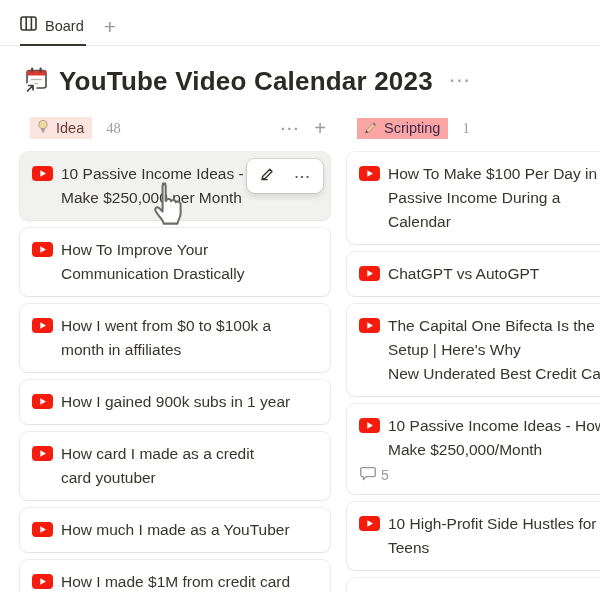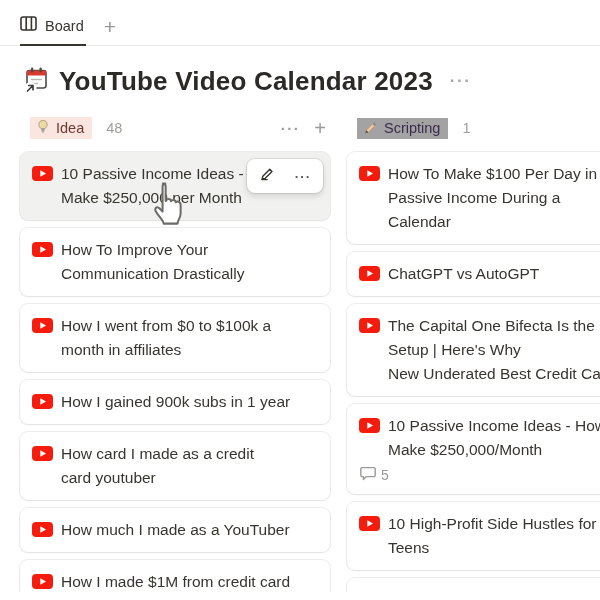--- a/index.html
+++ b/index.html
@@ -19,21 +19,21 @@
   
   .title-row { display:flex; align-items:center; gap:9px; margin:16px 0 0 22px; height:38px; }
   .page-title { font-size:26px; font-weight:700; letter-spacing:.2px; color:#2b2a27;text-align:center; }
   .title-menu { color:#a9a8a5; font-size:17px; letter-spacing:1.5px; margin-left:8px; font-weight:700; cursor:pointer; }
 
   
   .board { display:flex; gap:17px; padding-left:20px; margin-top:14px; align-items:flex-start; }
   .column { width:310px; flex:none; }
   .col-header { display:flex; align-items:center; height:28px; margin:0 4px 10px 10px; }
   .badge { display:inline-flex; align-items:center; gap:6px; padding:2px 8px 2px 6px; border-radius:0; font-size:14.5px; font-weight:500; cursor:pointer; }
-  .col-count { margin-left:14px; color:#9f9e9b; font-size:14.5px; }
+  .col-count { margin-left:14px; color:#9f9e9b; font-size:14.5px;font-family:Liberation Serif, serif; }
   .col-actions { margin-left:auto; display:flex; align-items:center; gap:14px; }
   .col-menu { color:#9b9a97; font-size:15px; letter-spacing:1.5px; font-weight:700; cursor:pointer; }
   .col-add { color:#9b9a97; font-size:20px; font-weight:300; cursor:pointer; line-height:18px; }
 
   .cards { display:flex; flex-direction:column; gap:8px; }
   .card {
     background:#fff; border-radius:8px; padding:10px 12px; position:relative; cursor:pointer;
     box-shadow:0 0 0 1px rgba(15,15,15,.075), 0 1px 2px rgba(15,15,15,.05);
   }
   .card.hovered { background:#f1f1ef; }
@@ -196,21 +196,21 @@
                 </svg></span>
               <div class="card-lines">
                 <div>How I made $1M from credit card</div>
               </div>
             </div>
           </div>
         </div>
       </div>
       <div class="column">
         <div class="col-header">
-          <span class="badge" style="background: #a3a3a3; color: rgb(61, 44, 80);">
+          <span class="badge" style="background: #fca5a5; color: rgb(61, 44, 80);">
             <span><svg width="15" height="14" viewBox="0 0 15 14">
                 <polygon points="3.2,10.2 9.6,3.8 11.8,6 5.4,12.4" fill="#ecc9a4" stroke="#b08c5f" stroke-width="0.8"></polygon>
                 <polygon points="3.2,10.2 5.4,12.4 2.2,13.2" fill="#55524d"></polygon>
                 <path d="M9.6 3.8 L11.2 2.2 13.4 4.4 11.8 6 Z" fill="#8f8b85"></path>
               </svg></span>
             <span>Scripting</span>
           </span>
           <span class="col-count">1</span>
         </div>
         <div class="cards">

